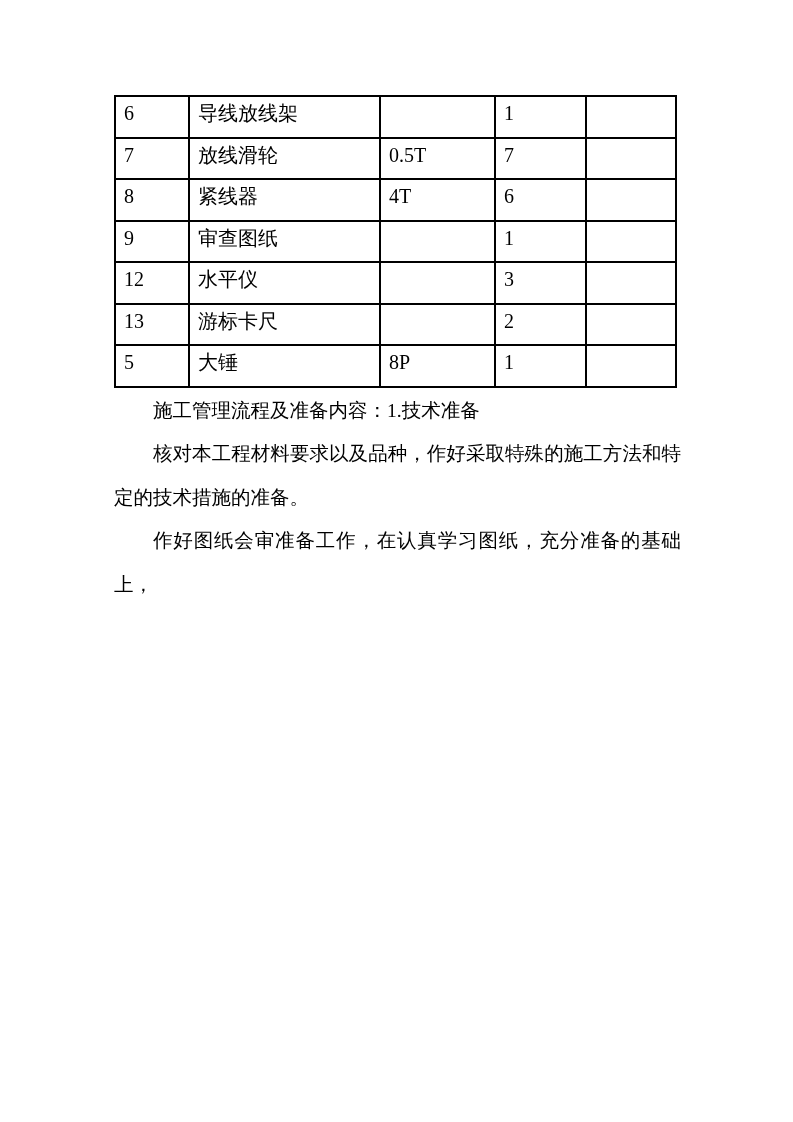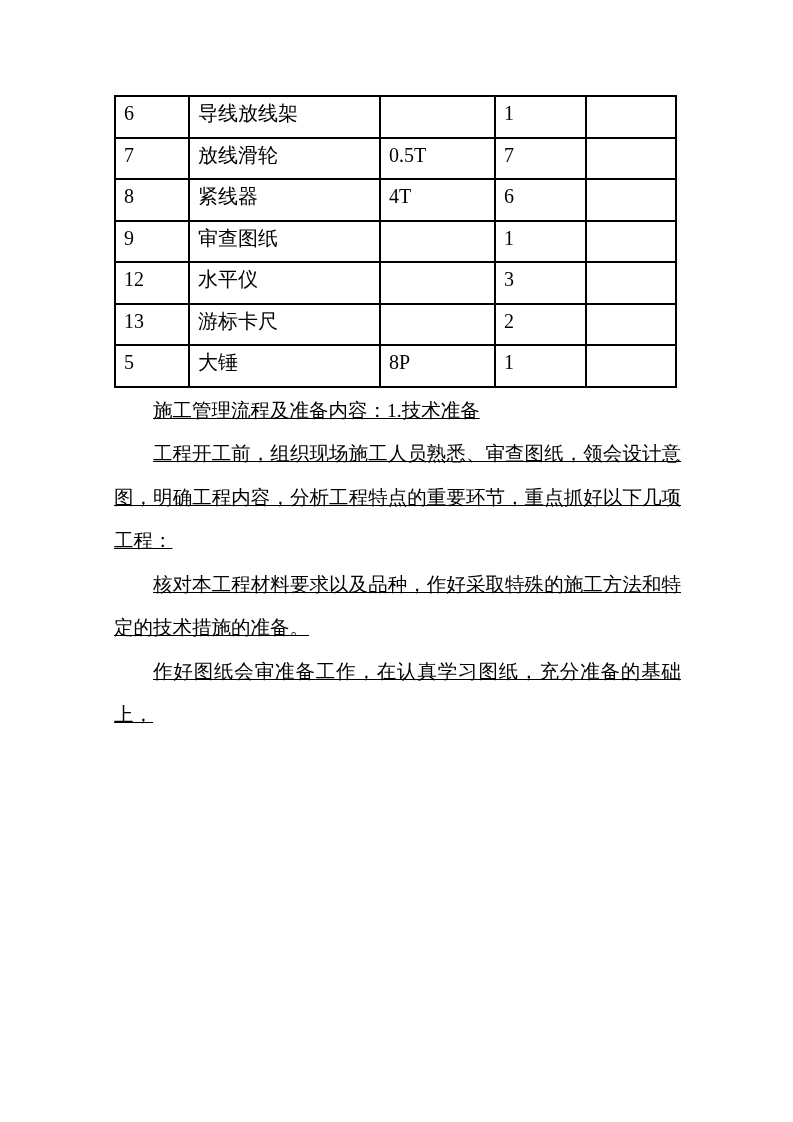--- a/index.html
+++ b/index.html
@@ -46,21 +46,20 @@
   .doc-body {
     margin-top: 1px;
   }
   .doc-body p {
     margin: 0;
     padding: 0;
     text-indent: 2em;
     font-size: 19.5px;
     line-height: 43.5px;
     text-align: justify;
-    text-decoration: underline;
   }
 </style>
 </head>
 <body>
 
 <div class="page-content">
 
   <table class="equipment-table">
     <colgroup>
       <col class="c-no">
@@ -117,18 +116,17 @@
         <td>大锤</td>
         <td>8P</td>
         <td>1</td>
         <td></td>
       </tr>
     </tbody>
   </table>
 
   <div class="doc-body">
     <p>施工管理流程及准备内容：1.技术准备</p>
-    <p>工程开工前，组织现场施工人员熟悉、审查图纸，领会设计意图，明确工程内容，分析工程特点的重要环节，重点抓好以下几项工程：</p>
     <p>核对本工程材料要求以及品种，作好采取特殊的施工方法和特定的技术措施的准备。</p>
     <p>作好图纸会审准备工作，在认真学习图纸，充分准备的基础上，</p>
   </div>
 
 </div>
 
 </body></html>

